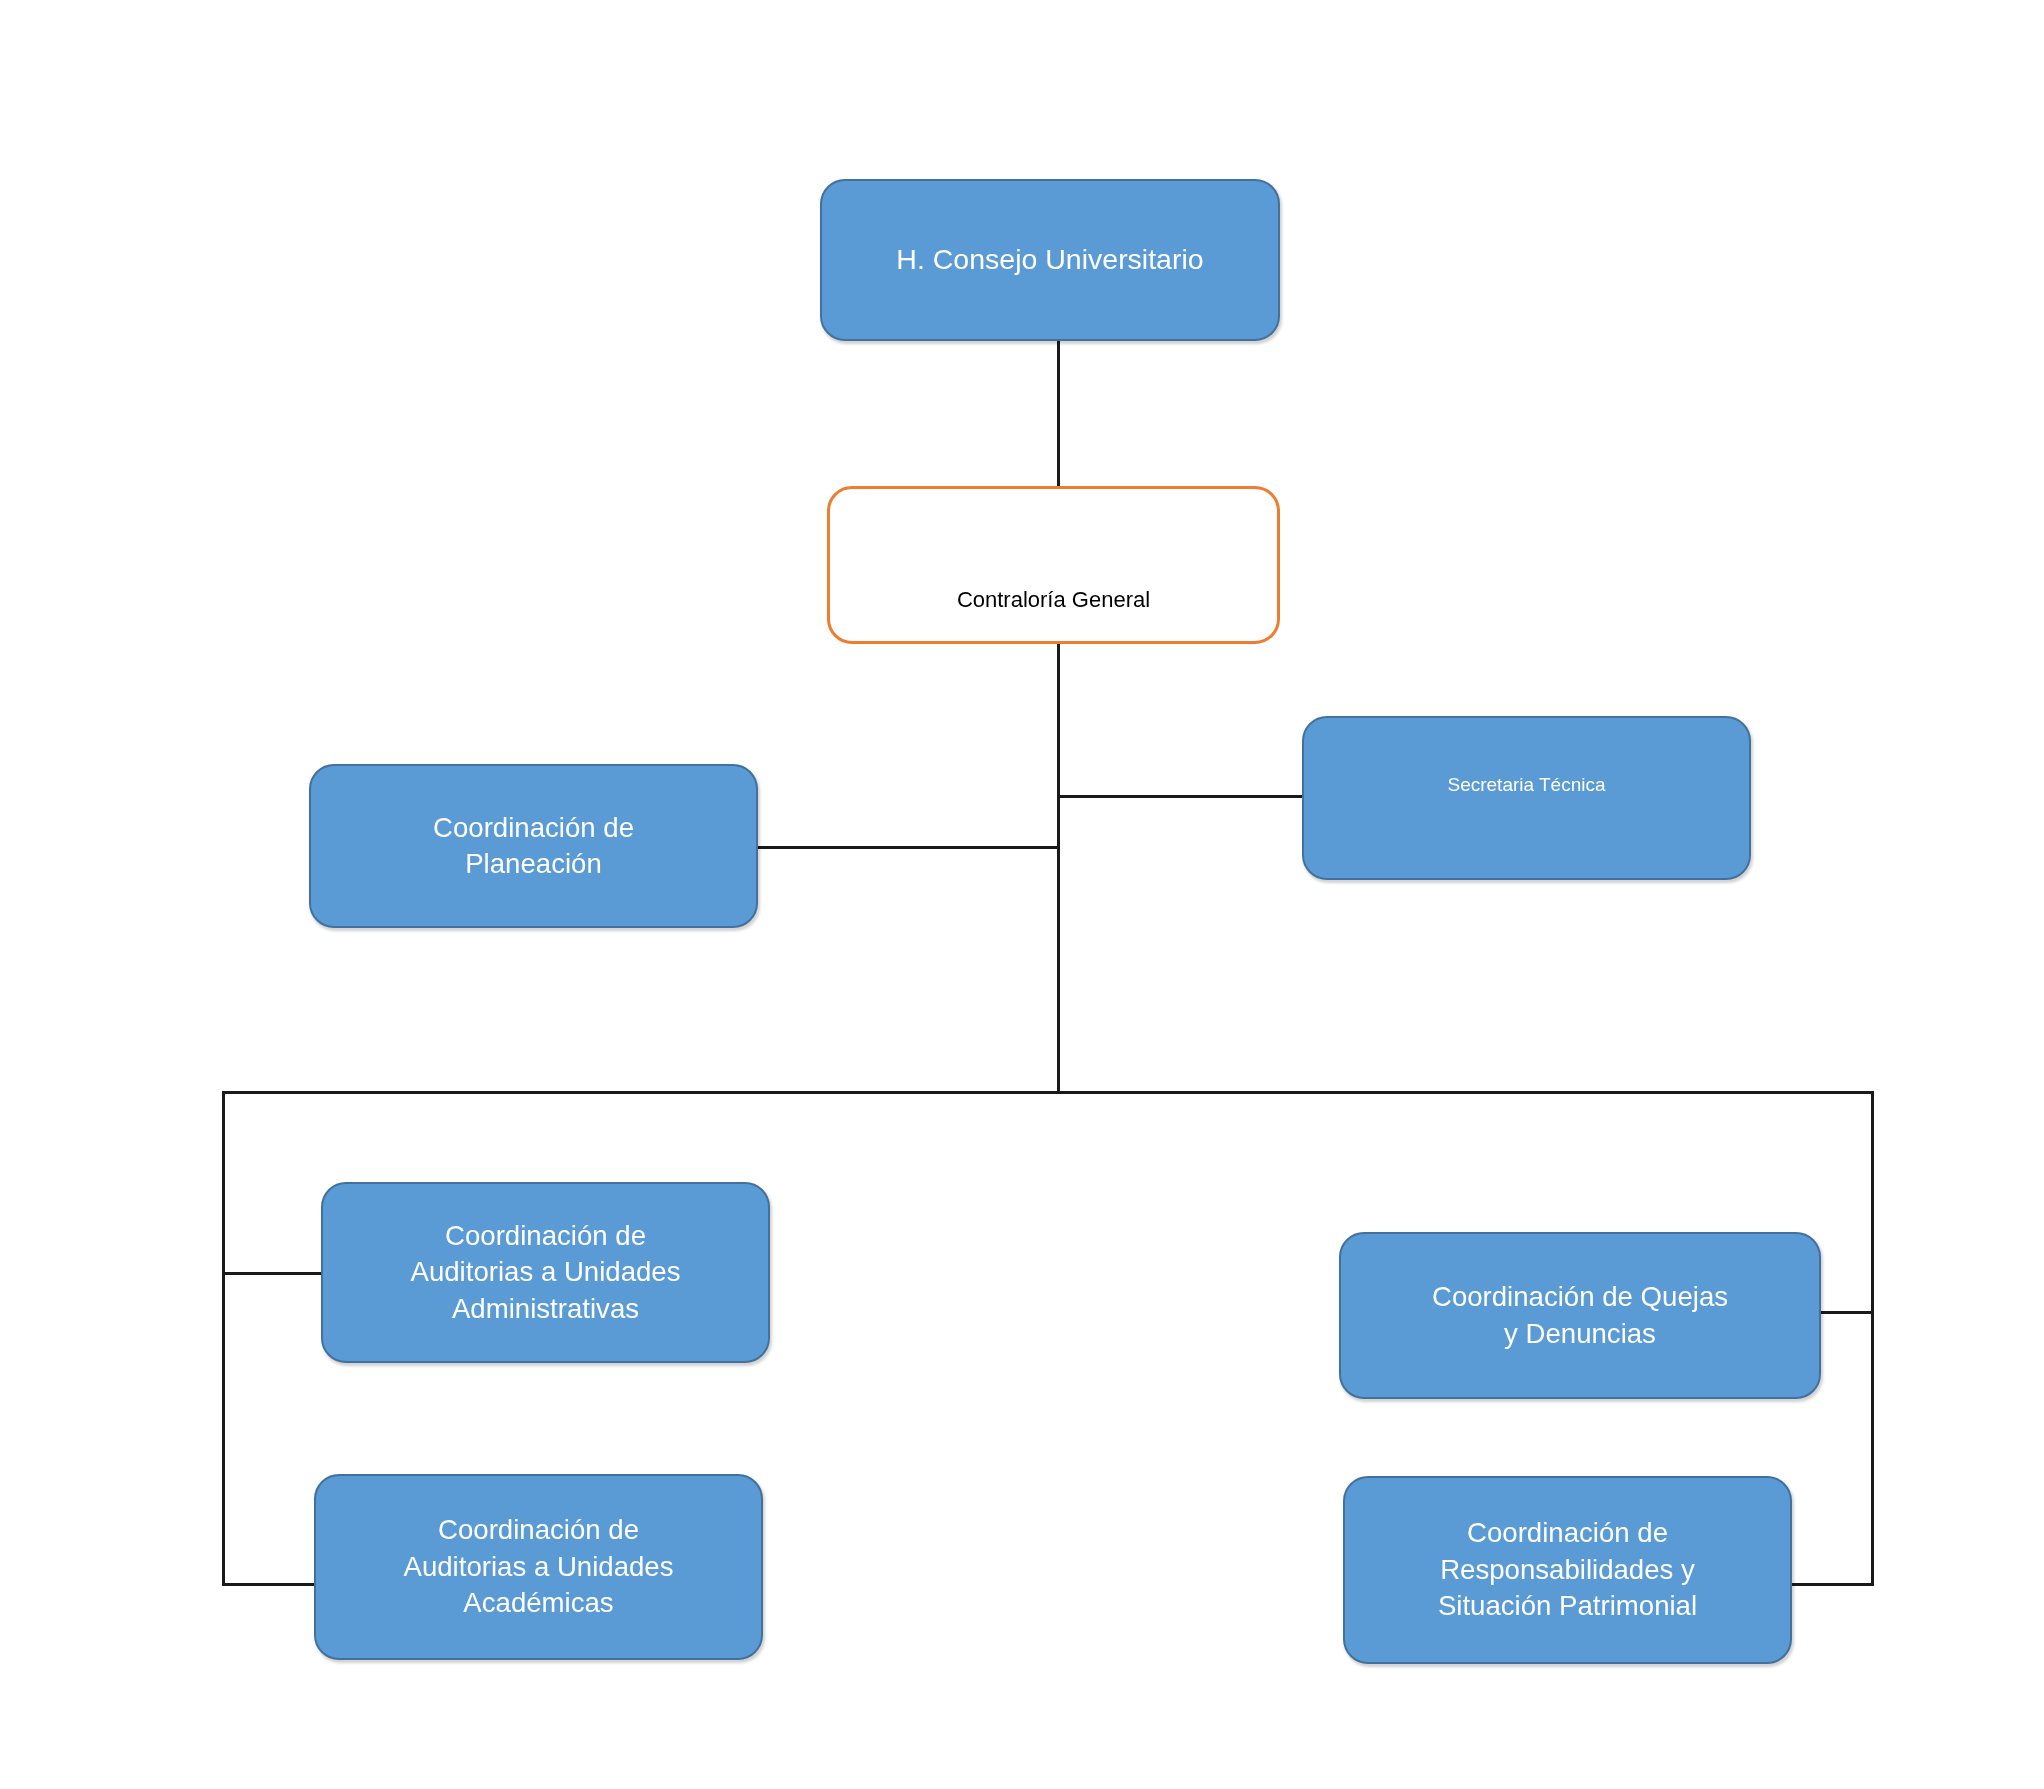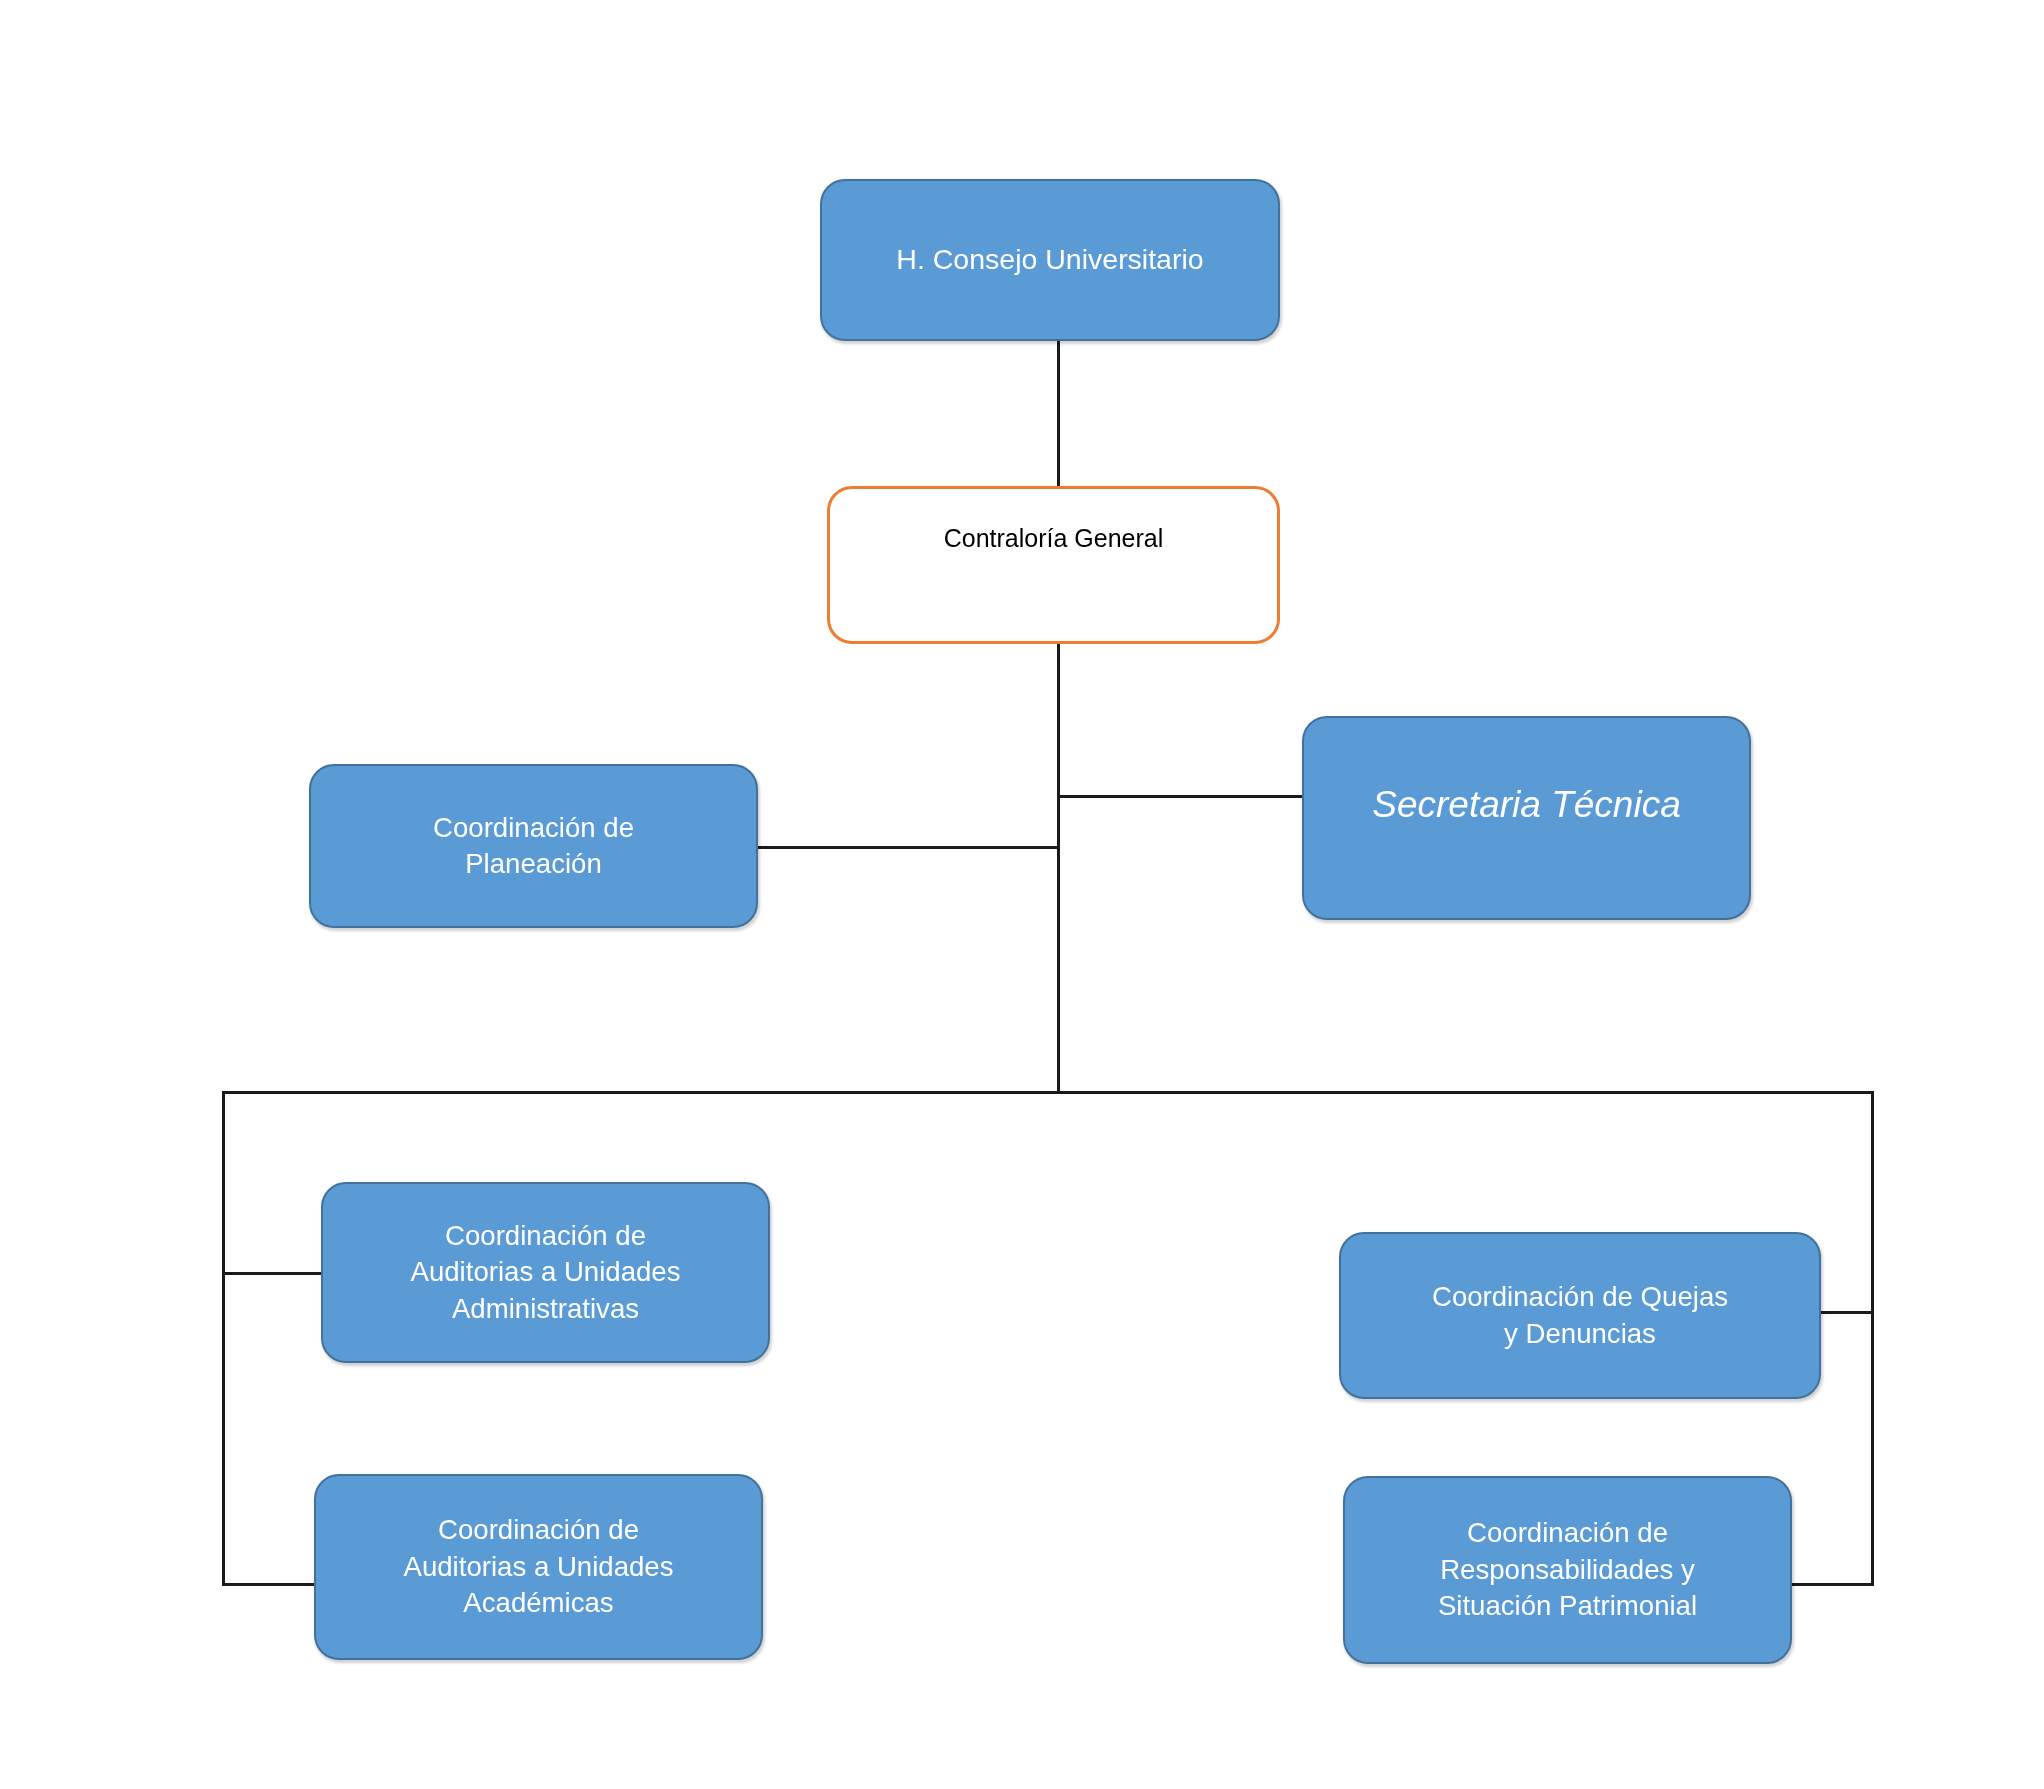--- a/index.html
+++ b/index.html
@@ -70,30 +70,30 @@
   <div class="connector h" style="left:222px; top:1583px; width:97px;"></div>
 
   <div class="connector h" style="left:1784px; top:1311px; width:89px;"></div>
 
   <div class="connector h" style="left:1788px; top:1583px; width:86px;"></div>
 
   <div class="node blue" style="left:820px; top:179px; width:460px; height:162px; font-size:28.5px;justify-content:center;">
     <span>H. Consejo Universitario</span>
   </div>
 
-  <div class="node outlined" style="left:827px; top:486px; width:453px; height:158px; font-size:25px;">
+  <div class="node outlined" style="left:827px; top:486px; width:453px; height:158px; font-size:22px;align-items:flex-end;">
     <span style="transform:translateY(-27px);">Contraloría General</span>
   </div>
 
   <div class="node blue" style="left:309px; top:764px; width:449px; height:164px; font-size:27.6px;">
     <span>Coordinación de
 Planeación</span>
   </div>
 
-  <div class="node blue" style="left:1302px; top:716px; width:449px; height:204px; font-size:37px;font-style:italic;">
+  <div class="node blue" style="left:1302px; top:716px; width:449px; height:164px; font-size:19px;">
     <span style="transform:translateY(-13.3px);">Secretaria Técnica</span>
   </div>
 
   <div class="node blue" style="left:321px; top:1182px; width:449px; height:181px; font-size:27.6px;">
     <span>Coordinación de
 Auditorias a Unidades
 Administrativas</span>
   </div>
 
   <div class="node blue" style="left:314px; top:1474px; width:449px; height:186px; font-size:27.6px;">

